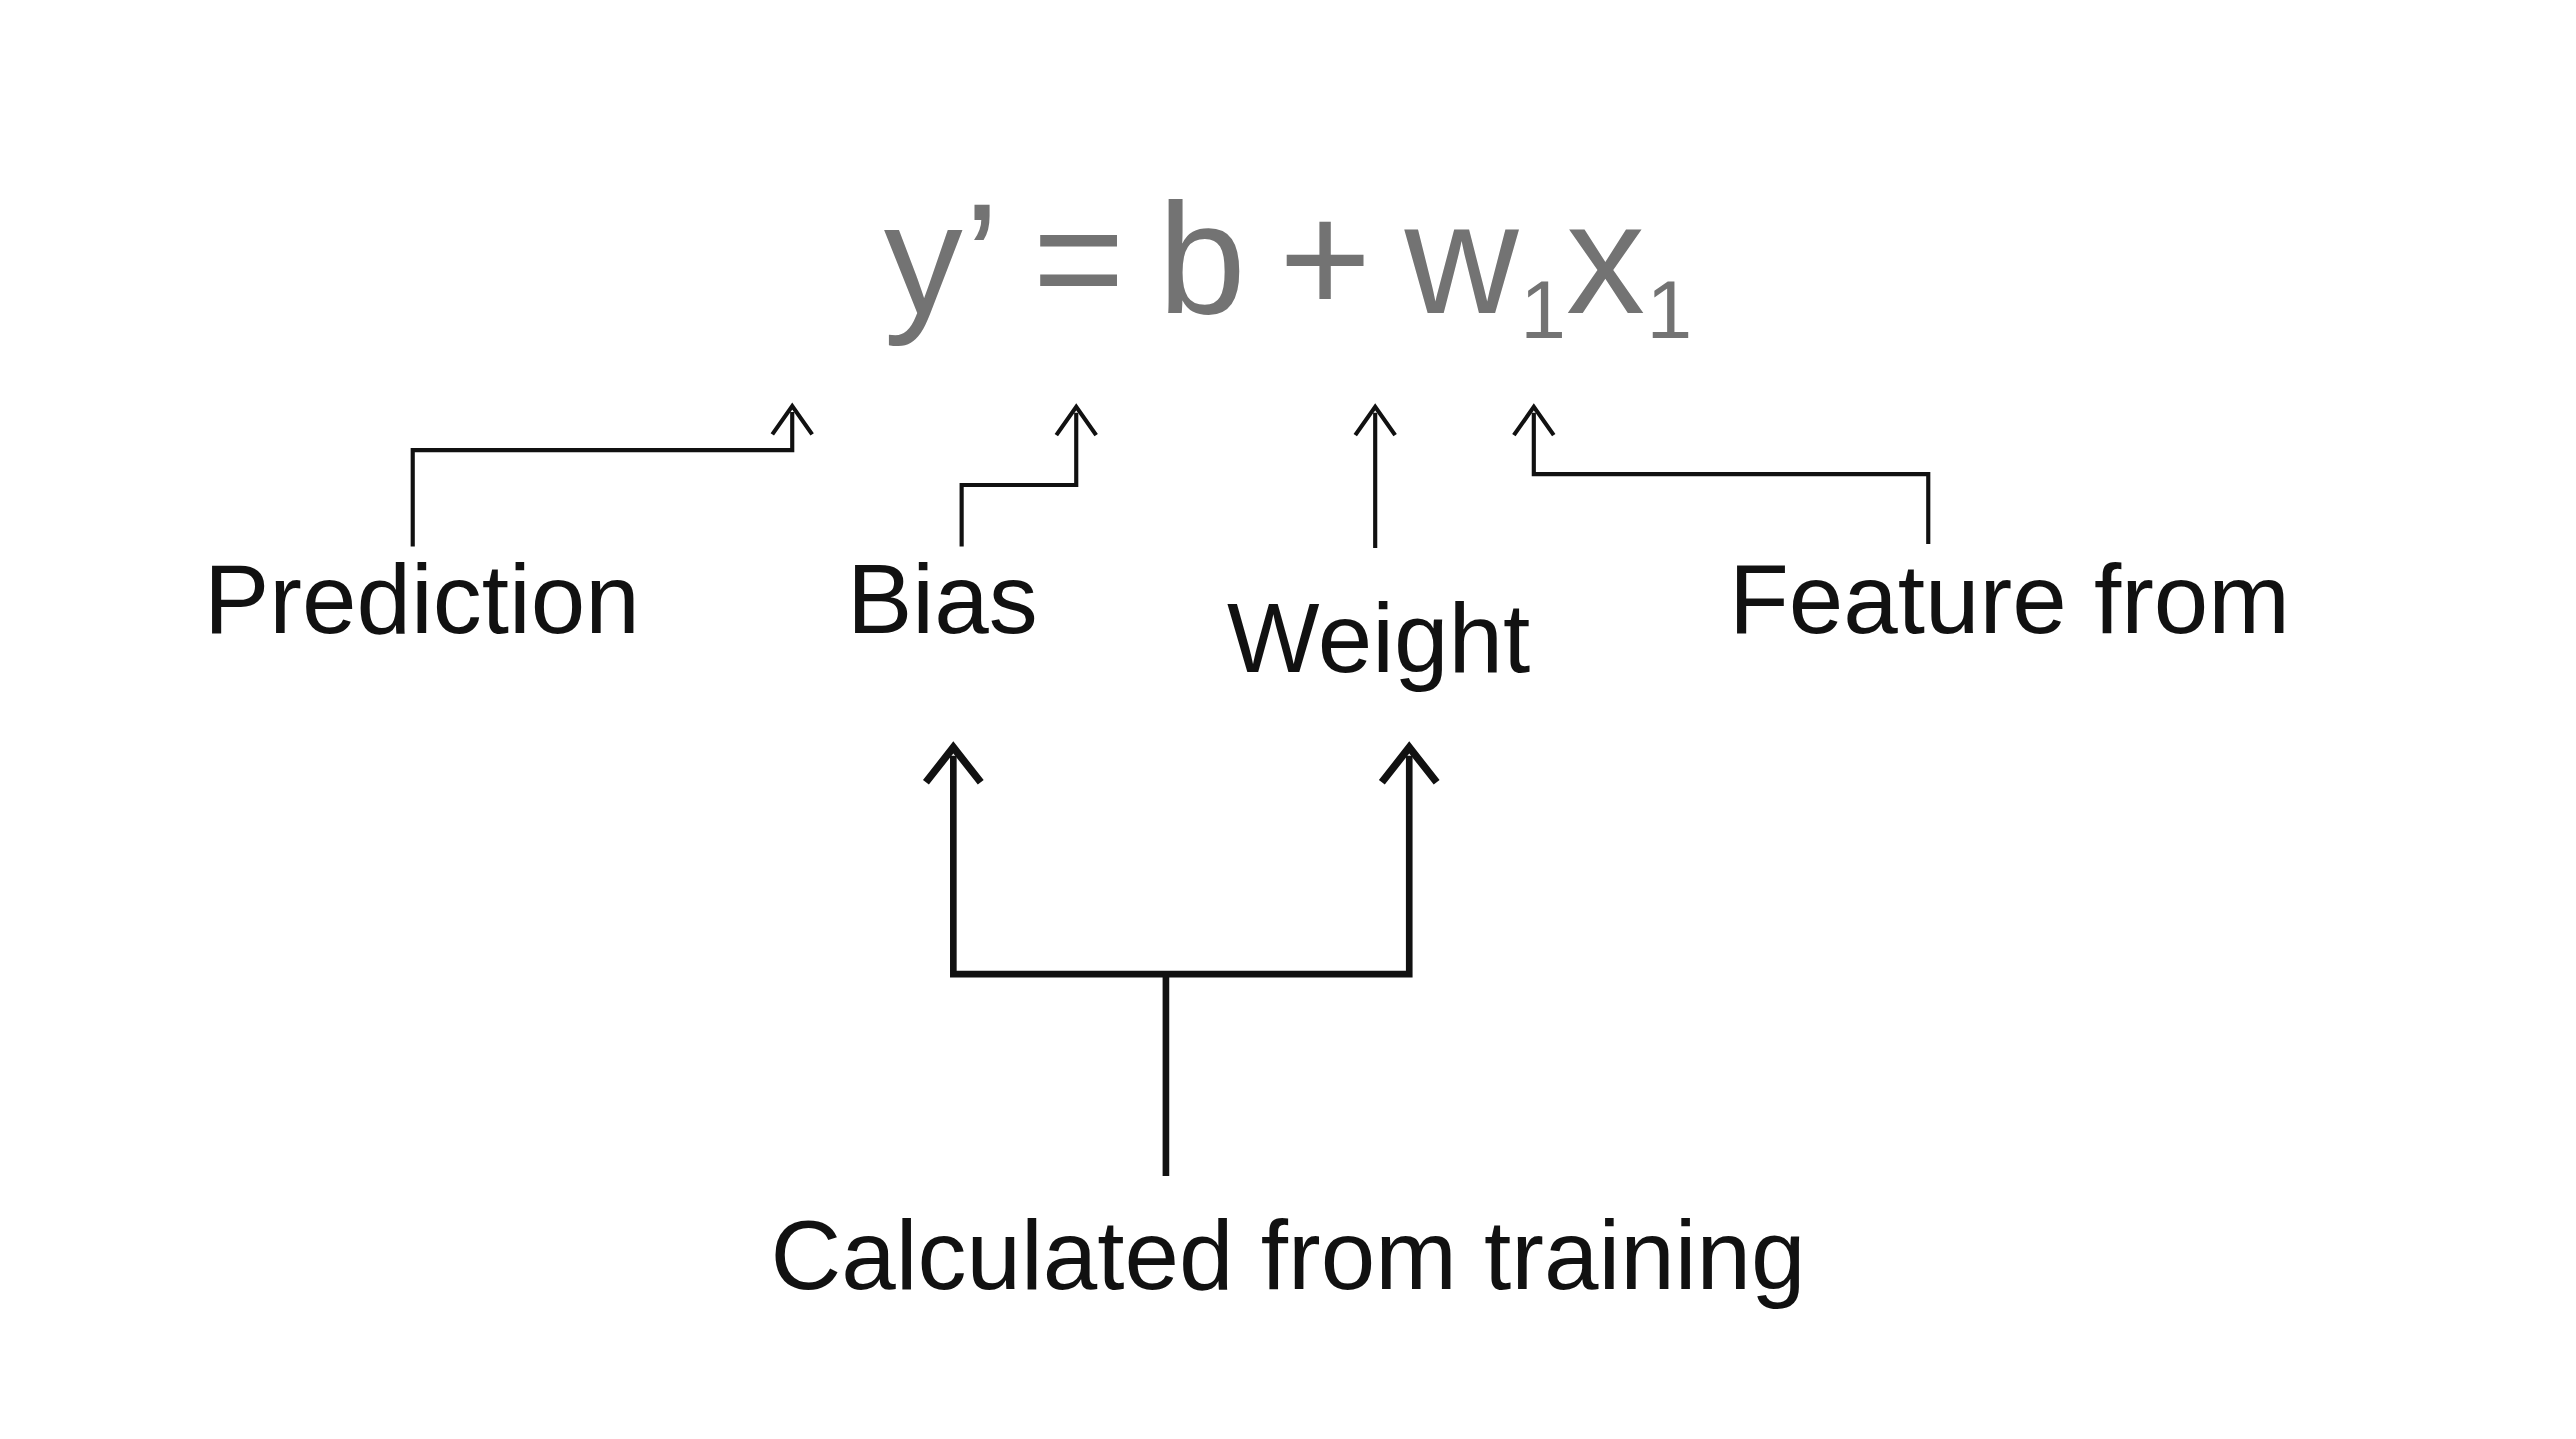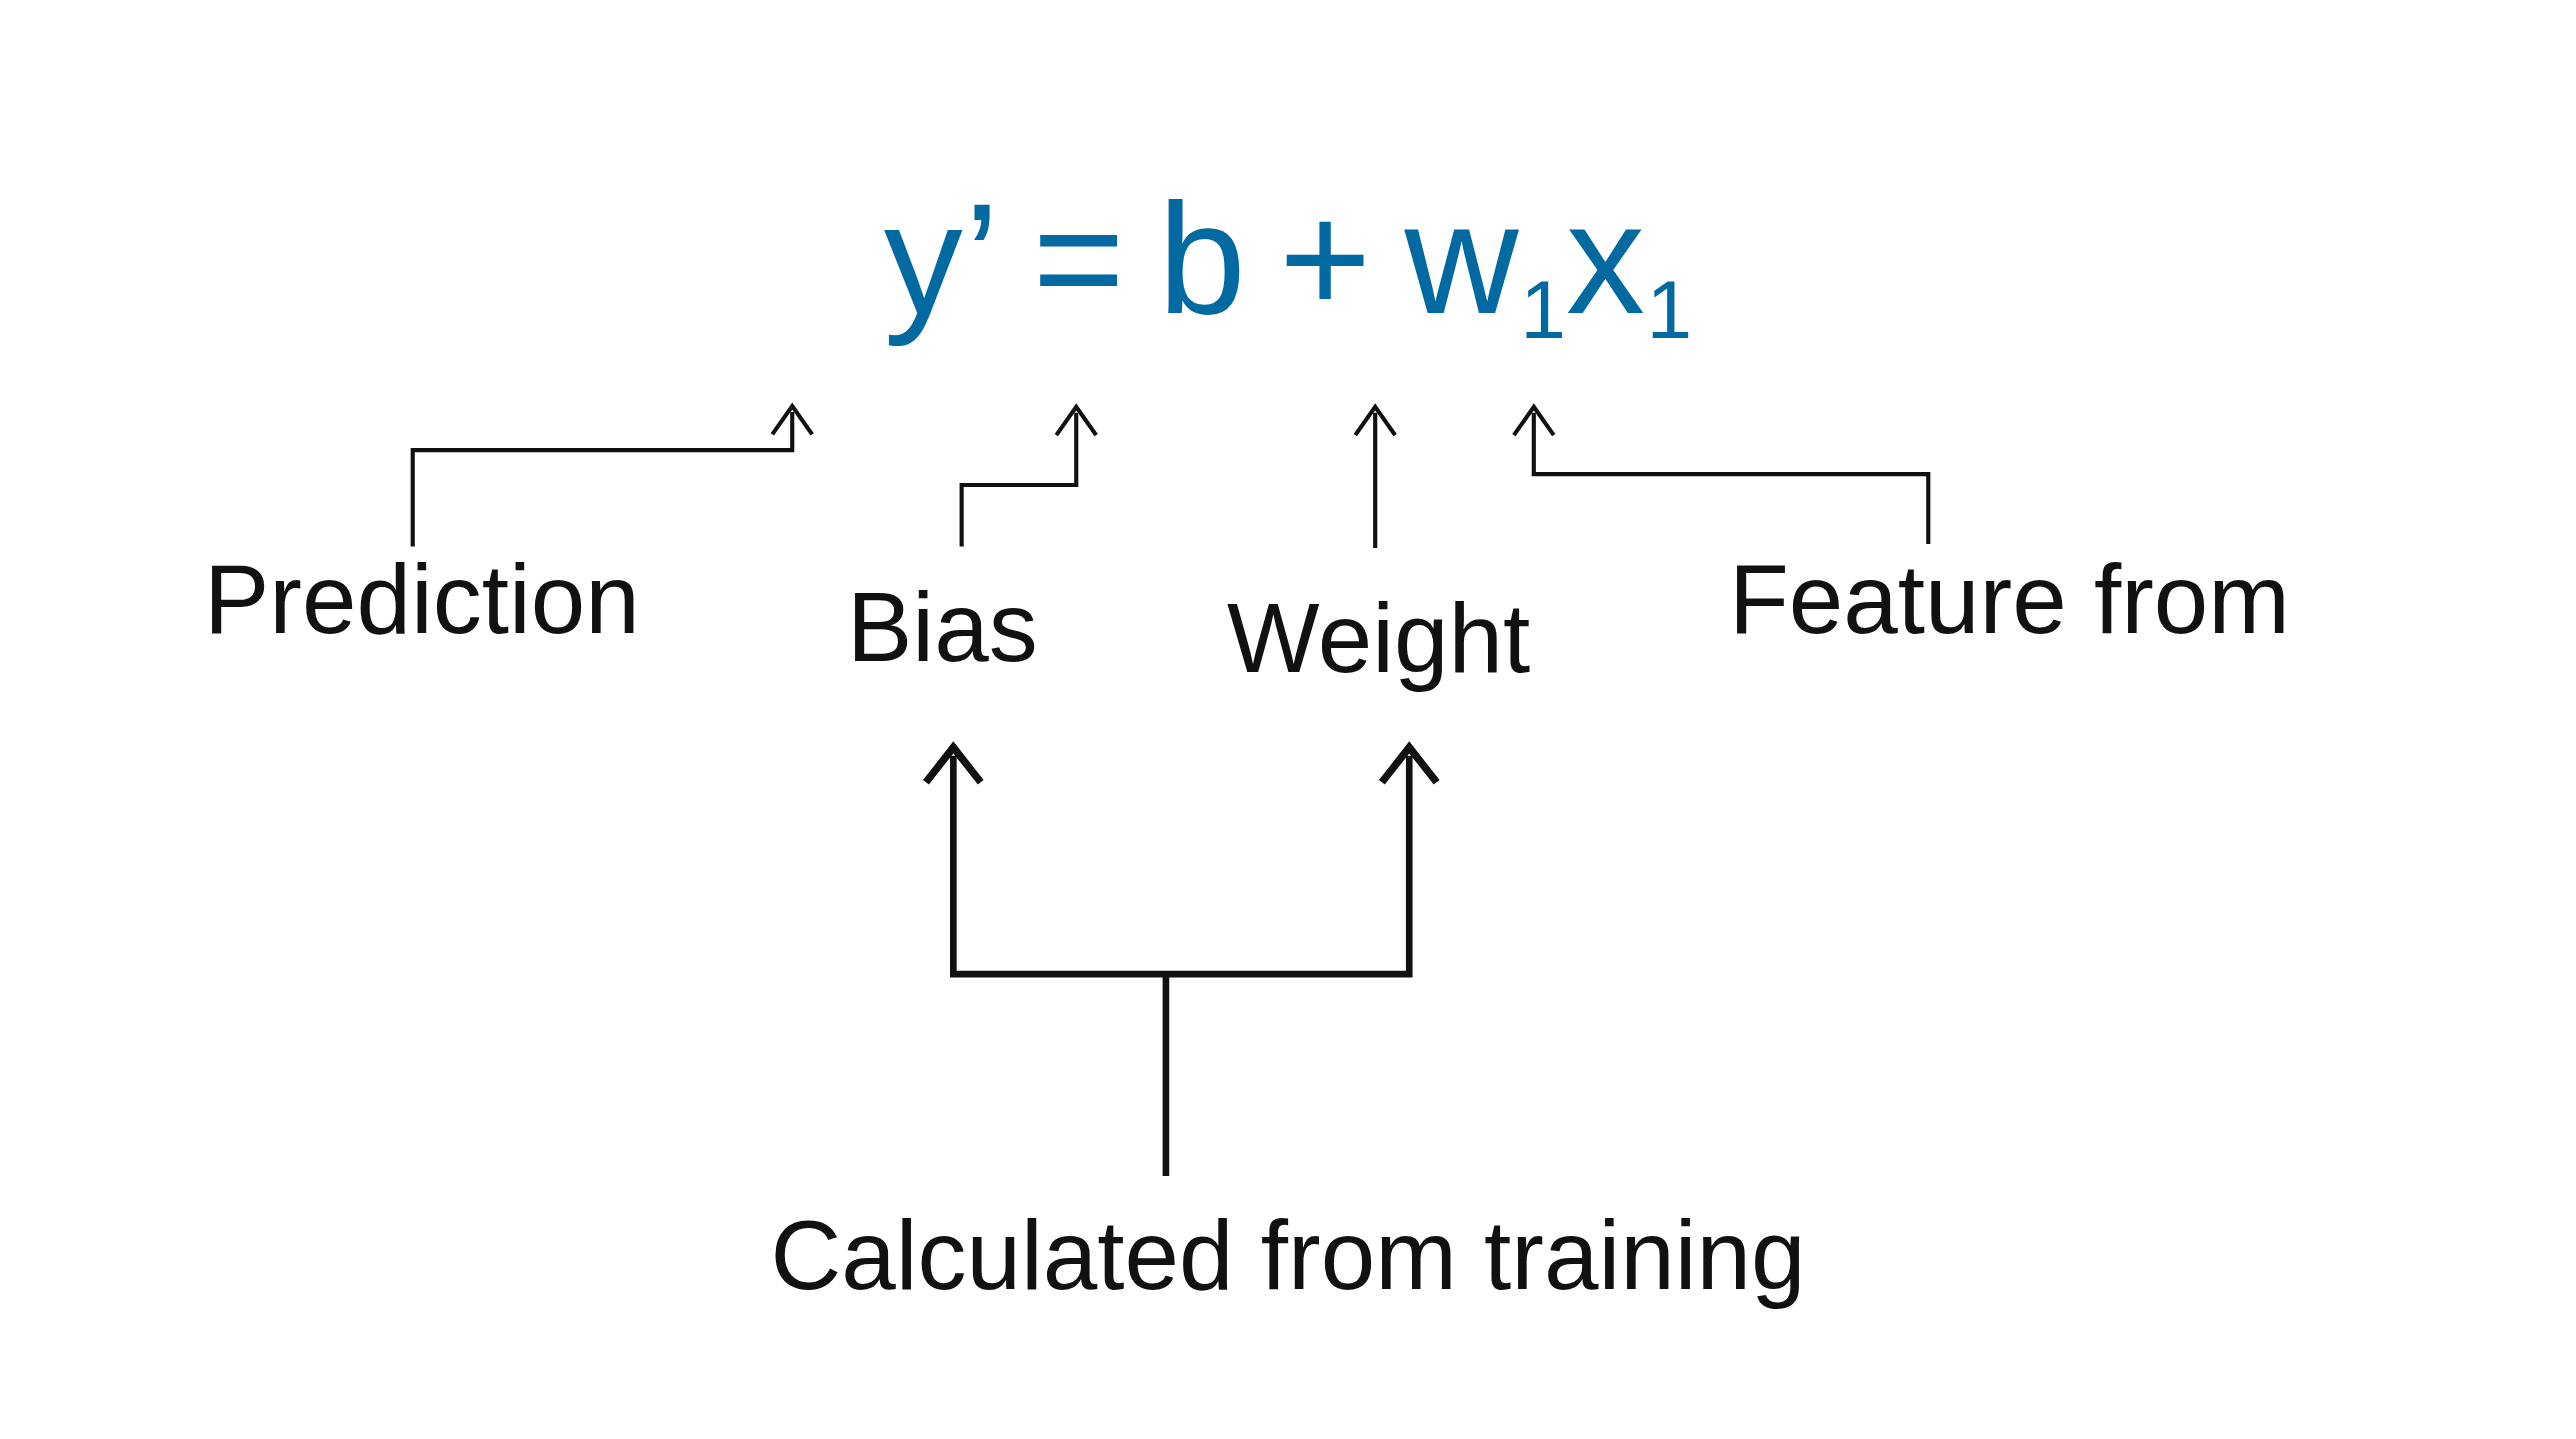--- a/index.html
+++ b/index.html
@@ -22,21 +22,21 @@
     position: absolute;
     left: 0;
     top: 179px;
     width: 2576px;
     text-align: center;
     font-size: 158px;
     line-height: 1;
     font-weight: 400;
     letter-spacing: 0.01em;
     white-space: nowrap;
-    color: #0369a1;
+    color: #737373;
   }
   #formula .sub {
     font-size: 0.52em;
     vertical-align: baseline;
     position: relative;
     top: 0.30em;
     letter-spacing: 0;
   }
   #formula .sp { display: inline-block; width: 0.20em; }
   
@@ -51,21 +51,21 @@
   
   .label {
     position: absolute;
     font-size: 98px;
     line-height: 1;
     font-weight: 400;
     white-space: nowrap;
     color: #111111;
   }
   #label-prediction { left: 163px;  top: 550px; margin-left: 41px; }
-  #label-bias       { left: 847px; top: 578px; }
+  #label-bias       { left: 847px; top: 550px; }
   #label-weight     { left: 1227px; top: 550px; margin-top: 39px; }
   #label-feature    { left: 1729px; top: 550px; }
   #label-calculated {
     left: 0;
     top: 1206px;
     width: 2576px;
     text-align: center;
   }
 </style>
 </head>

